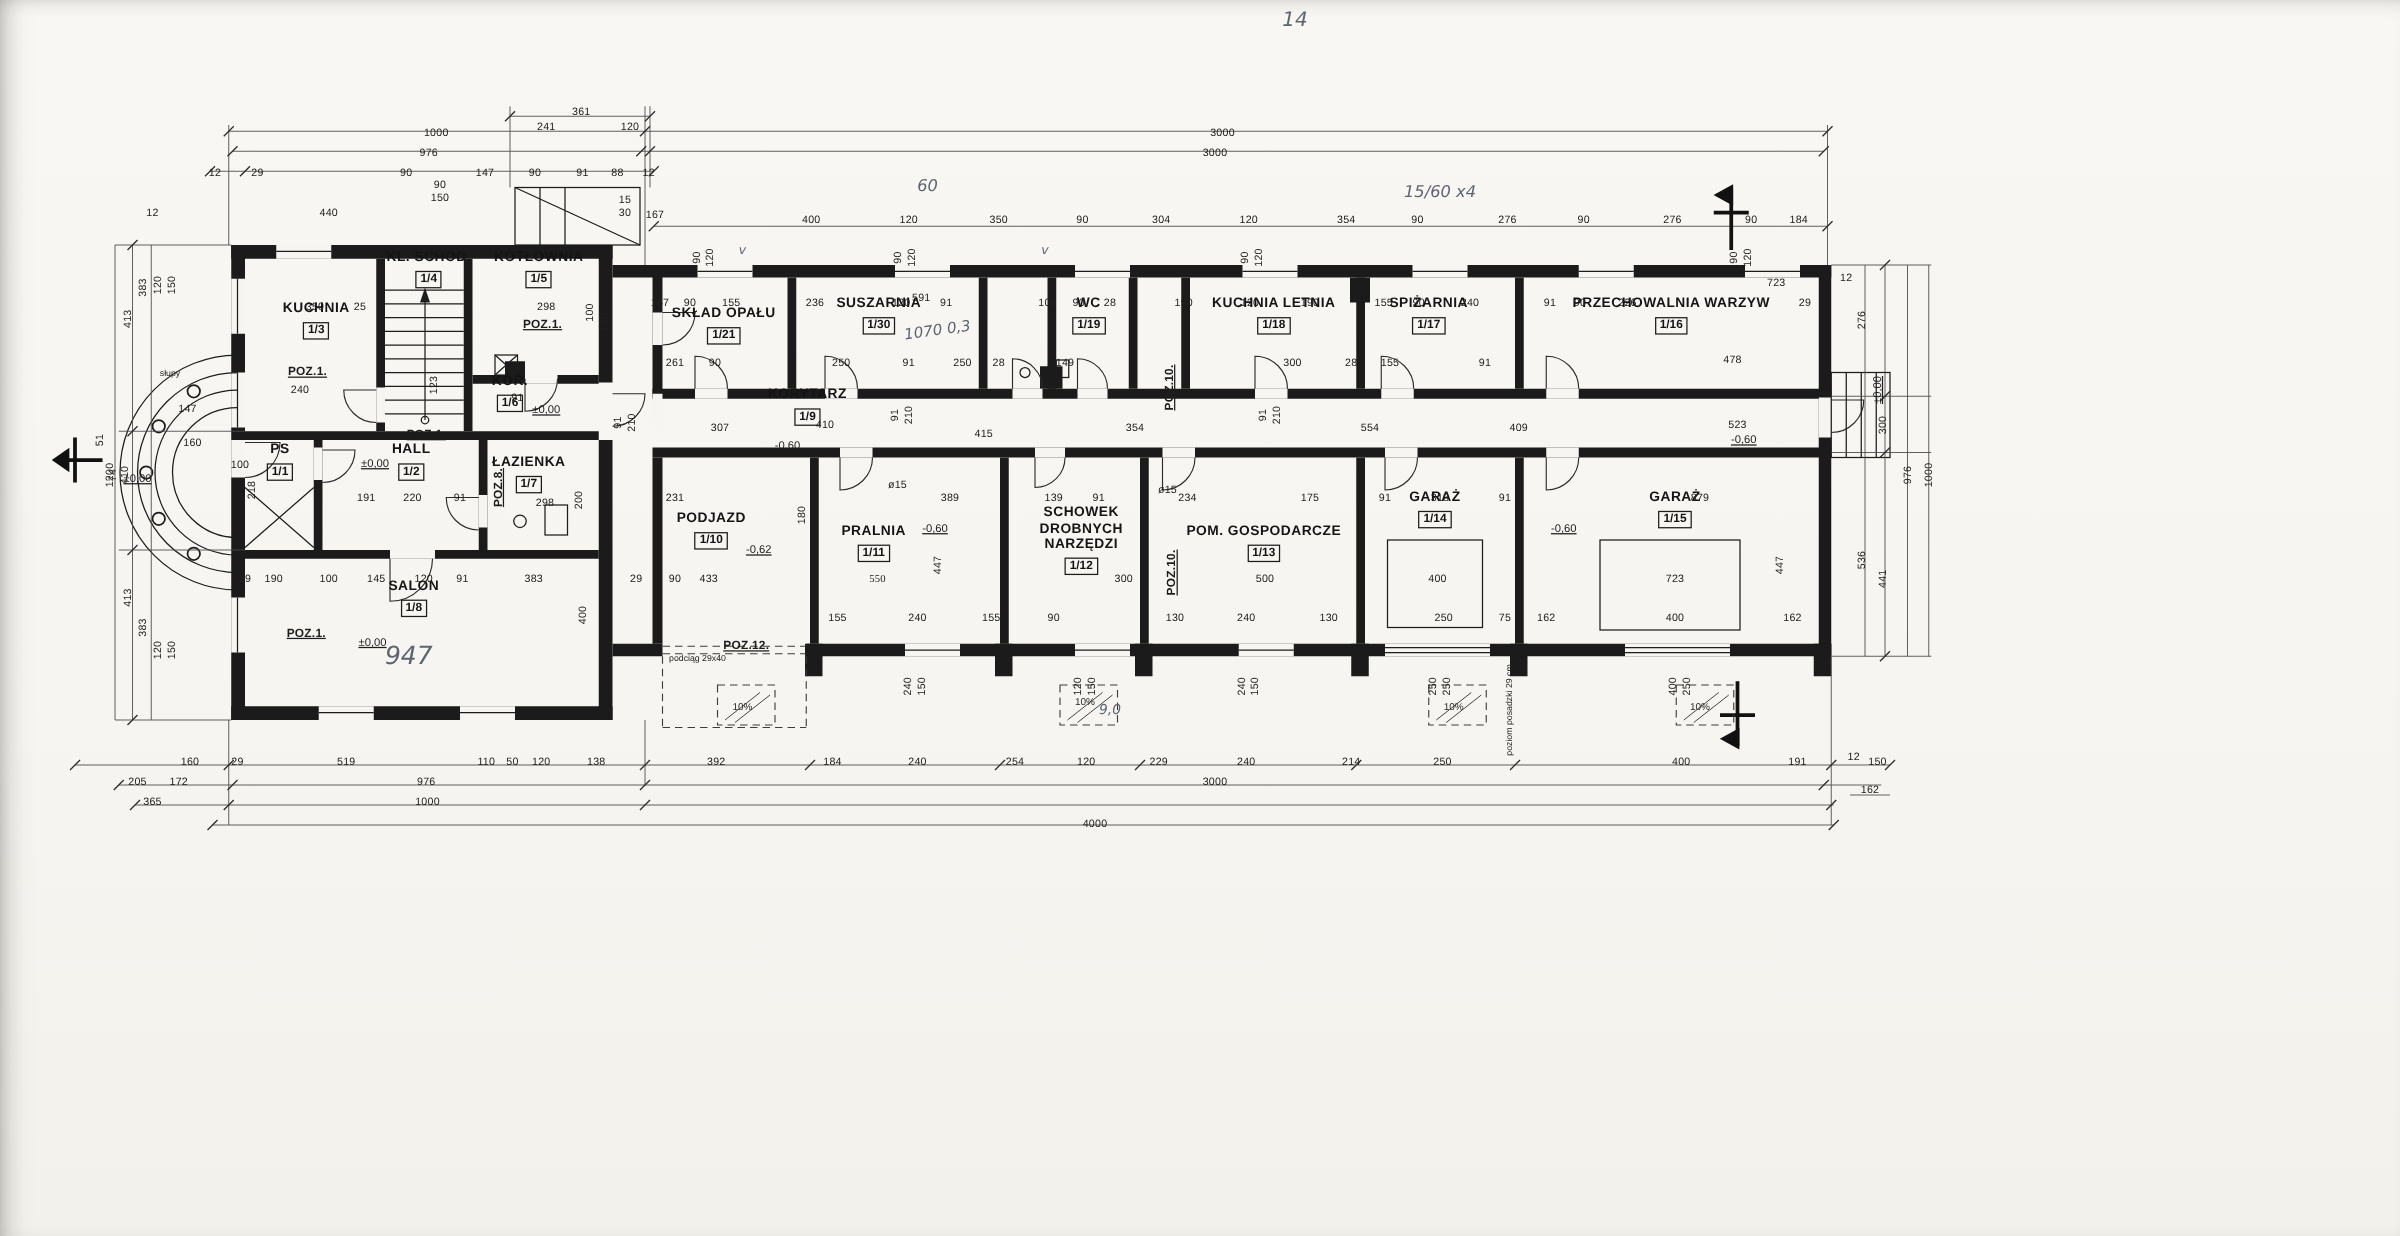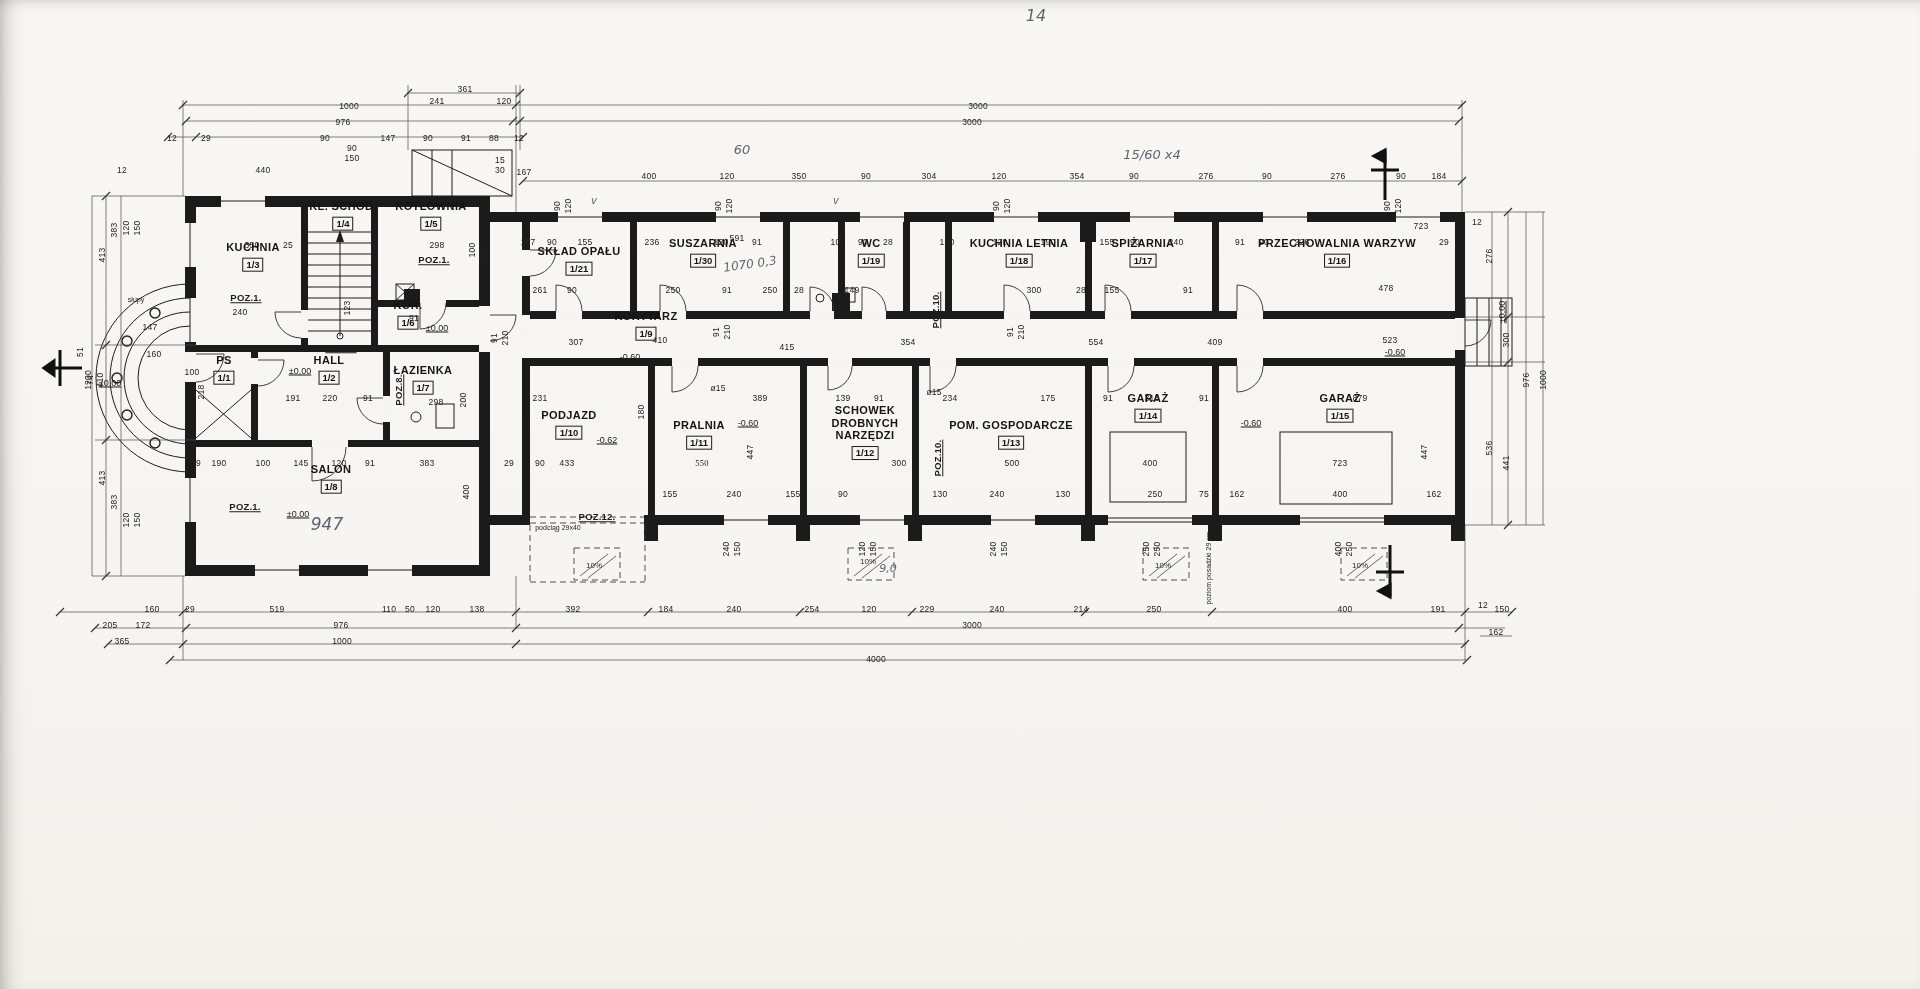--- a/index.html
+++ b/index.html
@@ -478,21 +478,21 @@
       <div class="t poz" style="left: 936px; top: 310px; transform: translate(-50%, -50%) rotate(-90deg);">POZ.10.</div>
       <div class="t poz" style="left: 938px; top: 458px; transform: translate(-50%, -50%) rotate(-90deg);">POZ.10.</div>
       <div class="t poz" style="left: 597px; top: 517px; transform: translate(-50%, -50%);">POZ.12.</div>
       <div class="t notes" style="left: 136px; top: 299px; transform: translate(-50%, -50%);">słupy</div>
       <div class="t notes" style="left: 558px; top: 527px; transform: translate(-50%, -50%);">podciąg 29x40</div>
       <div class="t notes" style="left: 1208px; top: 568px; transform: translate(-50%, -50%) rotate(-90deg);">poziom posadzki 29 cm</div>
       <div class="t hand" style="left: 1036px; top: 16px; transform: translate(-50%, -50%); font-size: 16px;">14</div>
       <div class="t hand" style="left: 742px; top: 149px; transform: translate(-50%, -50%);">60</div>
       <div class="t hand" style="left: 1152px; top: 154px; transform: translate(-50%, -50%);">15/60 x4</div>
       <div class="t hand" style="left: 750px; top: 264px; transform: translate(-50%, -50%) rotate(-8deg); font-size: 12px;">1070 0,3</div>
-      <div class="t hand" style="left: 327px; top: 524px; transform: translate(-50%, -50%); font-size: 17px;">947</div>
+      <div class="t hand" style="left: 327px; top: 524px; transform: translate(-50%, -50%); font-size: 20px;">947</div>
       <div class="t hand" style="left: 888px; top: 568px; transform: translate(-50%, -50%); font-size: 11px;">9,0</div>
       <div class="t hand" style="left: 594px; top: 201px; transform: translate(-50%, -50%); font-size: 10px;">v</div>
       <div class="t hand" style="left: 836px; top: 201px; transform: translate(-50%, -50%); font-size: 10px;">v</div>
       <div class="t slopes" style="left: 594px; top: 566px; transform: translate(-50%, -50%);">10%</div>
       <div class="t slopes" style="left: 868px; top: 562px; transform: translate(-50%, -50%);">10%</div>
       <div class="t slopes" style="left: 1163px; top: 566px; transform: translate(-50%, -50%);">10%</div>
       <div class="t slopes" style="left: 1360px; top: 566px; transform: translate(-50%, -50%);">10%</div>
     </div>
 </div>
 

